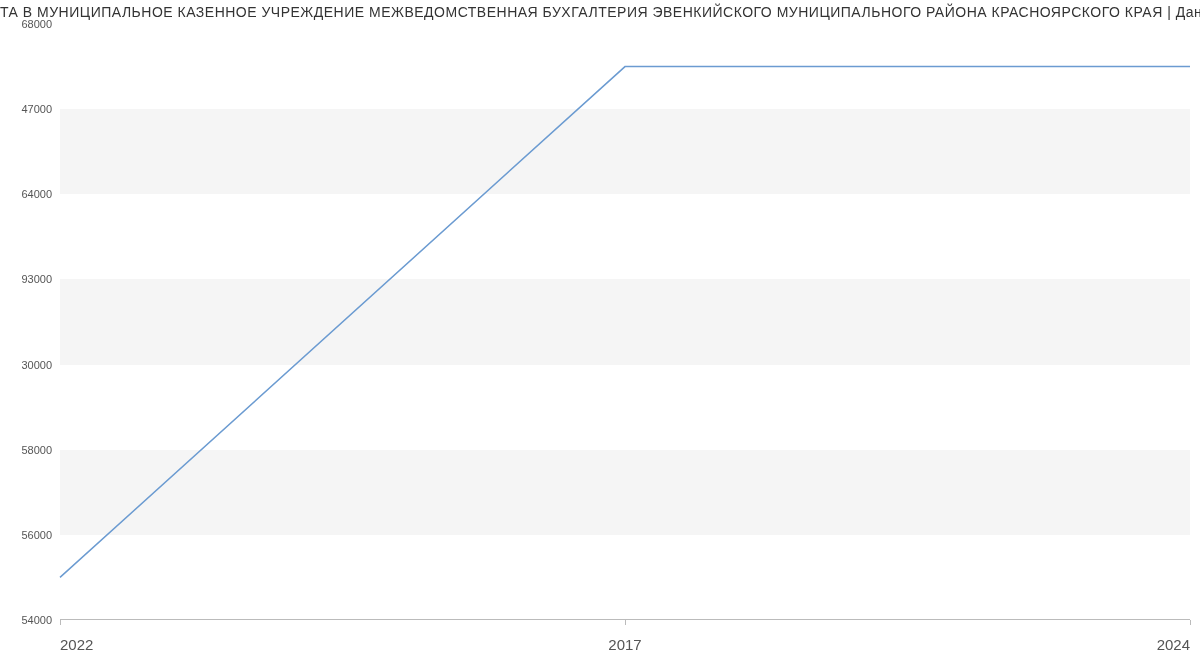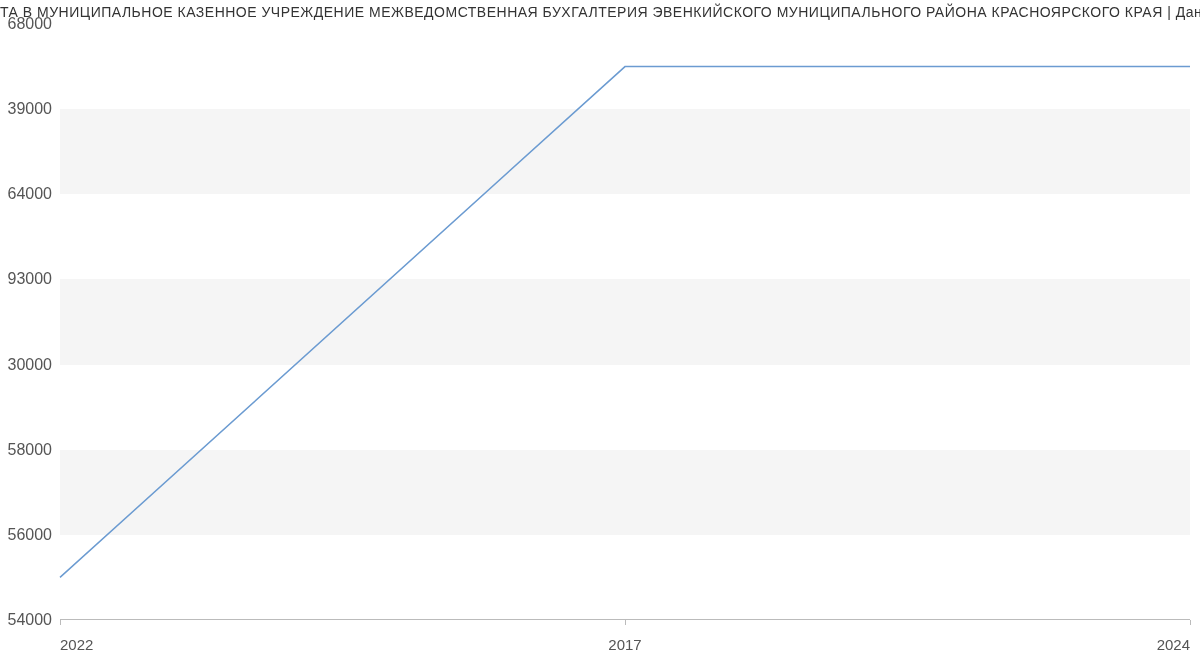--- a/index.html
+++ b/index.html
@@ -45,21 +45,21 @@
       right: 0;
       bottom: 0;
       height: 1px;
       background: #bbb;
     }
     .y-tick-label {
       position: absolute;
       right: 100%;
       margin-right: 8px;
       transform: translateY(-50%);
-      font-size: 16px;
+      font-size: 11px;
       color: #555;
       white-space: nowrap;
     }
     .x-tick-label {
       position: absolute;
       top: 100%;
       margin-top: 16px;
       transform: translateX(-50%);
       font-size: 15px;
       color: #555;
@@ -102,21 +102,21 @@
 
   <div class="grid-band" style="top: 71.4286%; height: 14.2857%;"></div>
       <div class="grid-band" style="top: 42.8571%; height: 14.2857%;"></div>
       <div class="grid-band" style="top: 14.2857%; height: 14.2857%;"></div>
       <div class="y-tick-label" style="top: 100%;">54000</div>
       <div class="y-tick-label" style="top: 85.7143%;">56000</div>
       <div class="y-tick-label" style="top: 71.4286%;">58000</div>
       <div class="y-tick-label" style="top: 57.1429%;">30000</div>
       <div class="y-tick-label" style="top: 42.8571%;">93000</div>
       <div class="y-tick-label" style="top: 28.5714%; margin-left: 33px;">64000</div>
-      <div class="y-tick-label" style="top: 14.2857%;">39000</div>
+      <div class="y-tick-label" style="top: 14.2857%;">47000</div>
       <div class="y-tick-label" style="top: 0%;">68000</div>
       <div class="axis-line-x"></div>
       <div class="x-tick-mark" style="left: 0%;"></div>
       <div class="x-tick-label first" style="left: 0%;">2022</div>
       <div class="x-tick-mark" style="left: 50%;"></div>
       <div class="x-tick-label" style="left: 50%;">2017</div>
       <div class="x-tick-mark" style="left: 100%;"></div>
       <div class="x-tick-label last" style="left: 100%;">2024</div>
       <svg class="line-svg" viewBox="0 0 1000 1000" preserveAspectRatio="none">
         <polyline points="0,928.5714285714286 500,71.4285714285714 1000,71.4285714285714" class="data-line" vector-effect="non-scaling-stroke" style="stroke: rgb(107, 155, 209);"></polyline>

